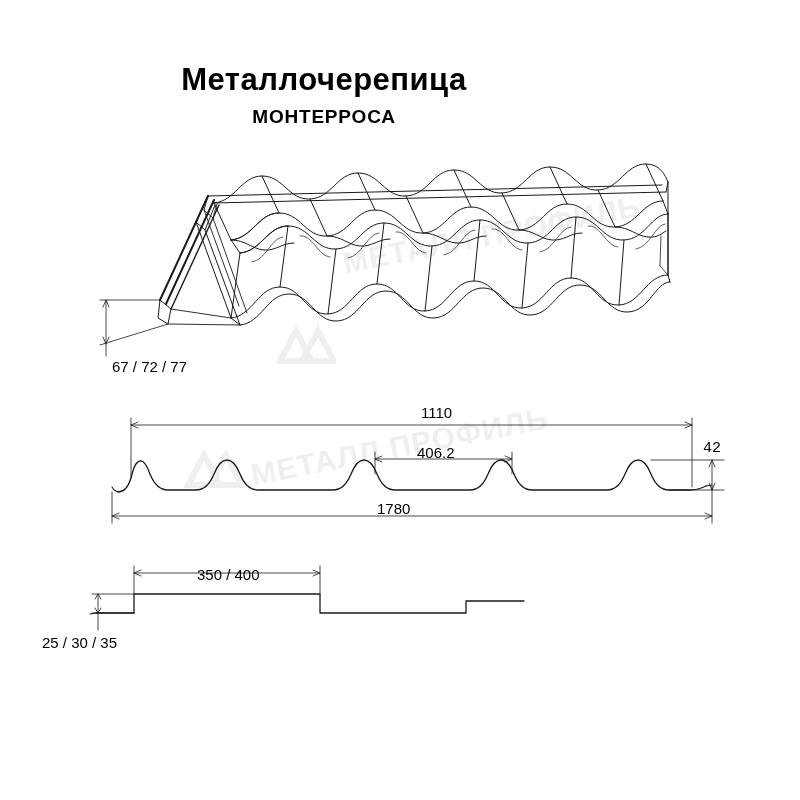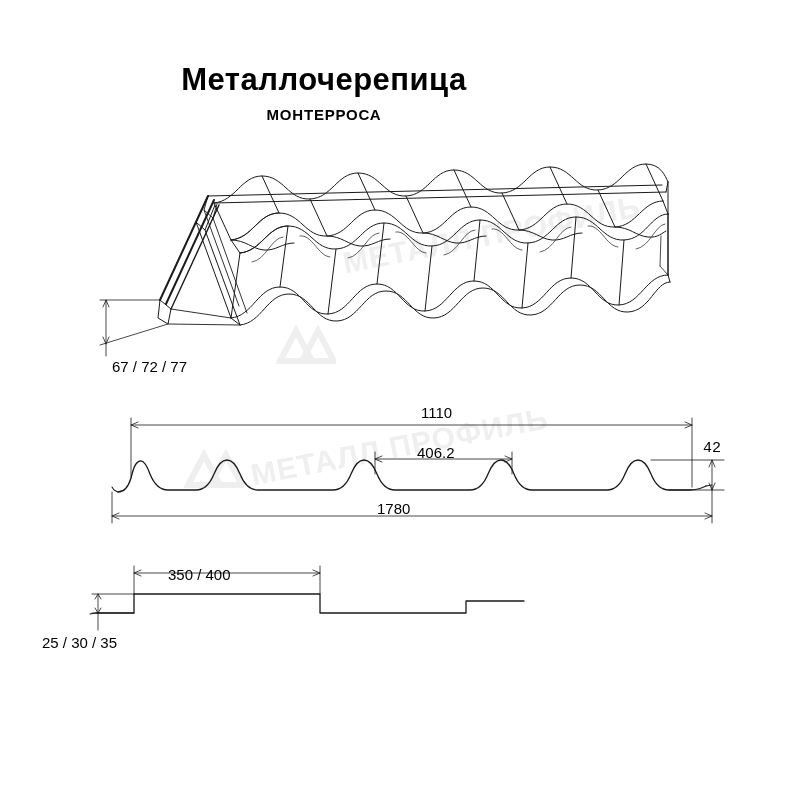--- a/index.html
+++ b/index.html
@@ -31,21 +31,21 @@
   }
   .title-main {
     font-size: 31px;
     font-weight: bold;
     letter-spacing: 0.5px;
     color: #000000;
     line-height: 1.15;
   }
   .title-sub {
     margin-top: 8px;
-    font-size: 15px;
+    font-size: 19px;
     font-weight: bold;
     letter-spacing: 0.8px;
     color: #000000;
   }
   .dimlabel {
     position: absolute;
     font-size: 15px;
     color: #000000;
     white-space: nowrap;
   }
@@ -340,15 +340,15 @@
 <div class="dimlabel" style="left:112px; top:358px;">67 / 72 / 77</div>
 
 <div class="dimlabel" style="left:377px; top:404px;margin-left:44px;">1110</div>
 
 <div class="dimlabel" style="left:417px; top:444px;">406.2</div>
 
 <div class="dimlabel" style="left:703px; top:440px;font-family:Liberation Mono, monospace;">42</div>
 
 <div class="dimlabel" style="left:377px; top:500px;">1780</div>
 
-<div class="dimlabel" style="left:168px; top:566px;">350 / 400</div>
+<div class="dimlabel" style="left:197px; top:566px;">350 / 400</div>
 
 <div class="dimlabel" style="left:42px; top:634px;">25 / 30 / 35</div>
 
 </body></html>

